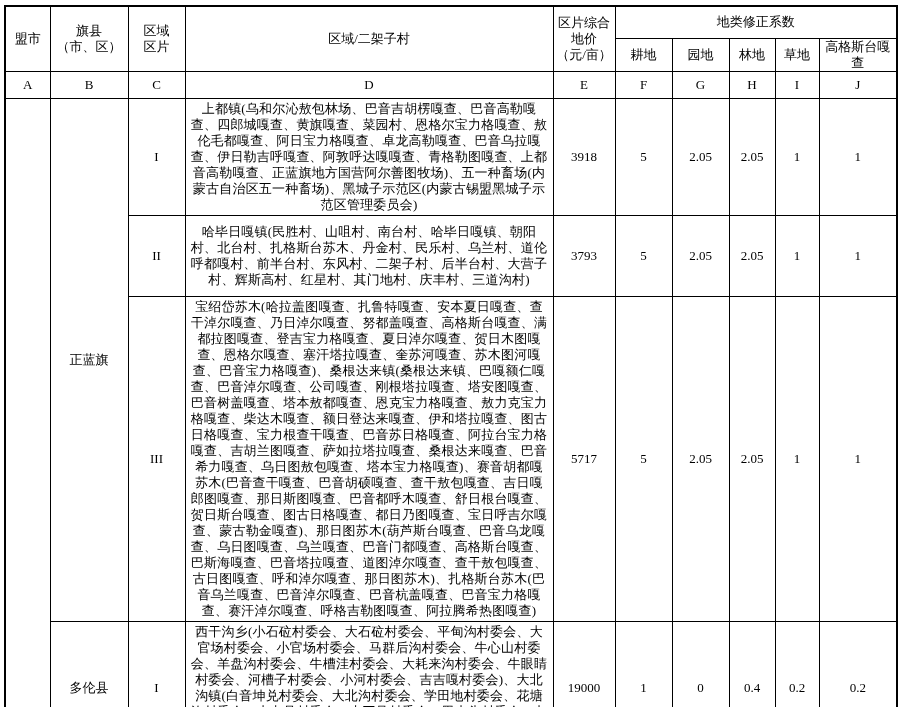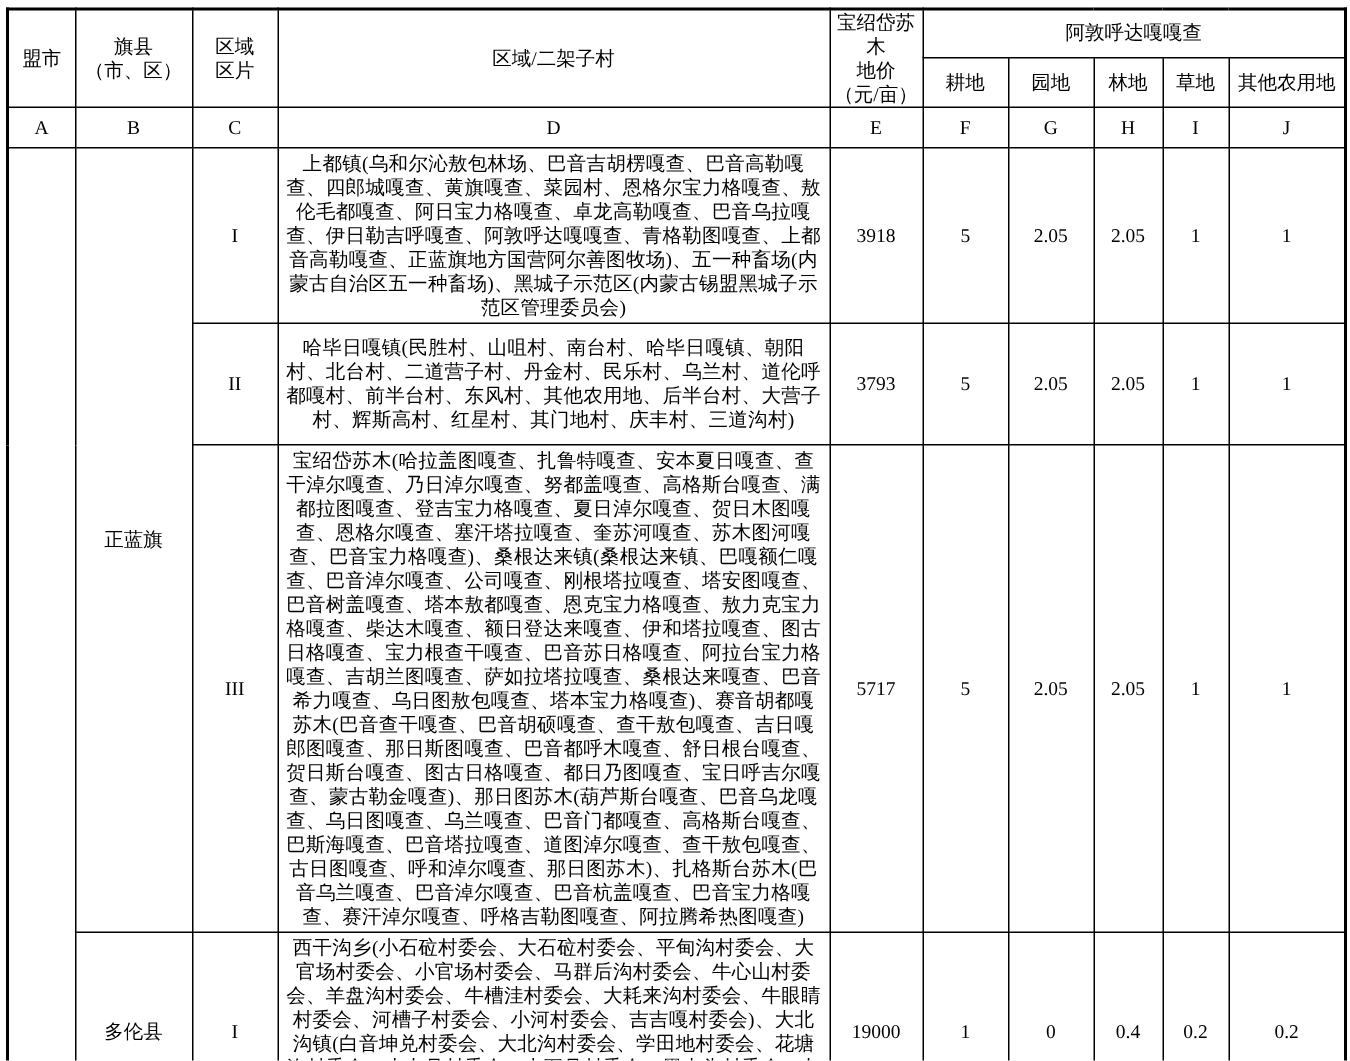--- a/index.html
+++ b/index.html
@@ -61,32 +61,32 @@
   </colgroup>
 
   <tbody>
       <tr class="r-h1">
     <td rowspan="2" class="hdr">盟市</td>
     <td rowspan="2" class="hdr">旗县
 （市、区）</td>
     <td rowspan="2" class="hdr">区域
 区片</td>
     <td rowspan="2" class="hdr">区域/二架子村</td>
-    <td rowspan="2" class="hdr">宝绍岱苏木
+    <td rowspan="2" class="hdr">区片综合
 地价
 （元/亩）</td>
-    <td colspan="5">阿敦呼达嘎嘎查</td>
+    <td colspan="5">地类修正系数</td>
   </tr>
 
   <tr class="r-h2">
     <td>耕地</td>
     <td>园地</td>
     <td>林地</td>
     <td>草地</td>
-    <td>其他农用地</td>
+    <td>高格斯台嘎查</td>
   </tr>
 
   <tr class="r-letters">
     <td>A</td>
     <td>B</td>
     <td>C</td>
     <td>D</td>
     <td>E</td>
     <td>F</td>
     <td>G</td>
@@ -103,21 +103,21 @@
     <td class="num">3918</td>
     <td class="num">5</td>
     <td class="num">2.05</td>
     <td class="num">2.05</td>
     <td class="num">1</td>
     <td class="num">1</td>
   </tr>
 
   <tr class="r2">
     <td>II</td>
-    <td class="desc">哈毕日嘎镇(民胜村、山咀村、南台村、哈毕日嘎镇、朝阳村、北台村、二道营子村、丹金村、民乐村、乌兰村、道伦呼都嘎村、前半台村、东风村、其他农用地、后半台村、大营子村、辉斯高村、红星村、其门地村、庆丰村、三道沟村)</td>
+    <td class="desc">哈毕日嘎镇(民胜村、山咀村、南台村、哈毕日嘎镇、朝阳村、北台村、扎格斯台苏木、丹金村、民乐村、乌兰村、道伦呼都嘎村、前半台村、东风村、二架子村、后半台村、大营子村、辉斯高村、红星村、其门地村、庆丰村、三道沟村)</td>
     <td class="num">3793</td>
     <td class="num">5</td>
     <td class="num">2.05</td>
     <td class="num">2.05</td>
     <td class="num">1</td>
     <td class="num">1</td>
   </tr>
 
   <tr class="r3">
     <td>III</td>

